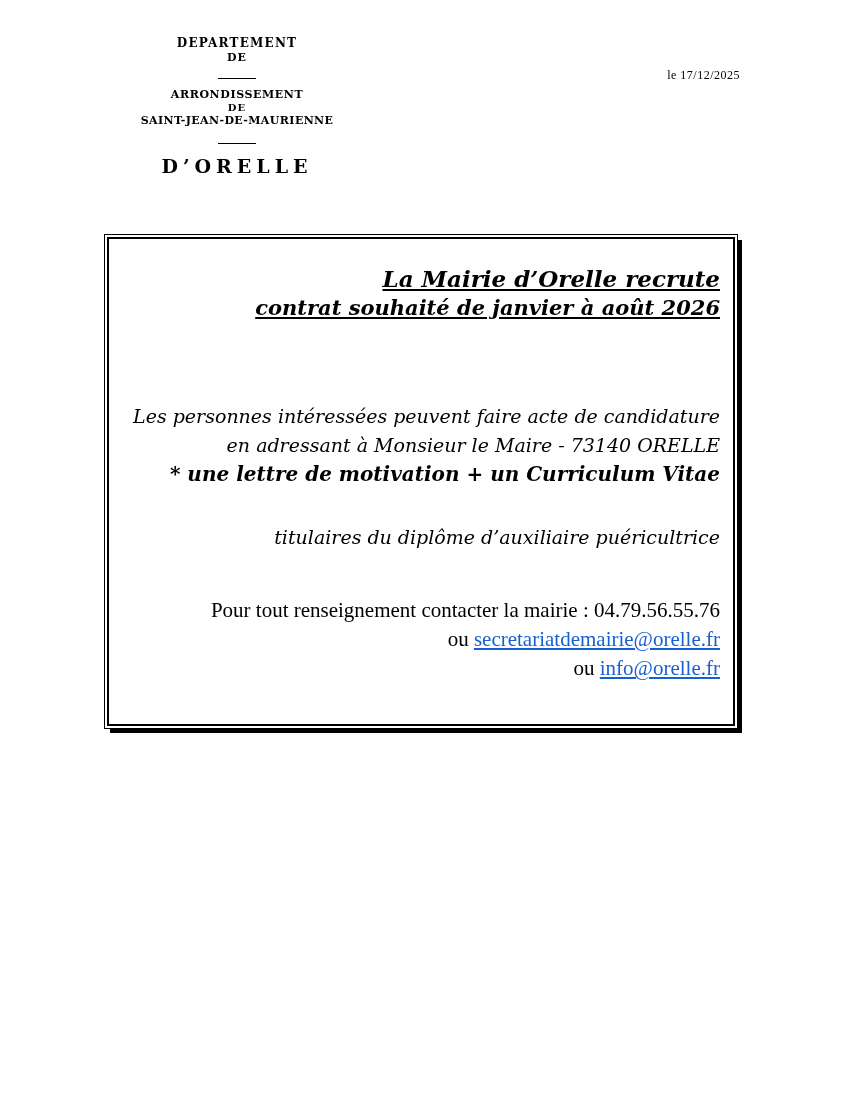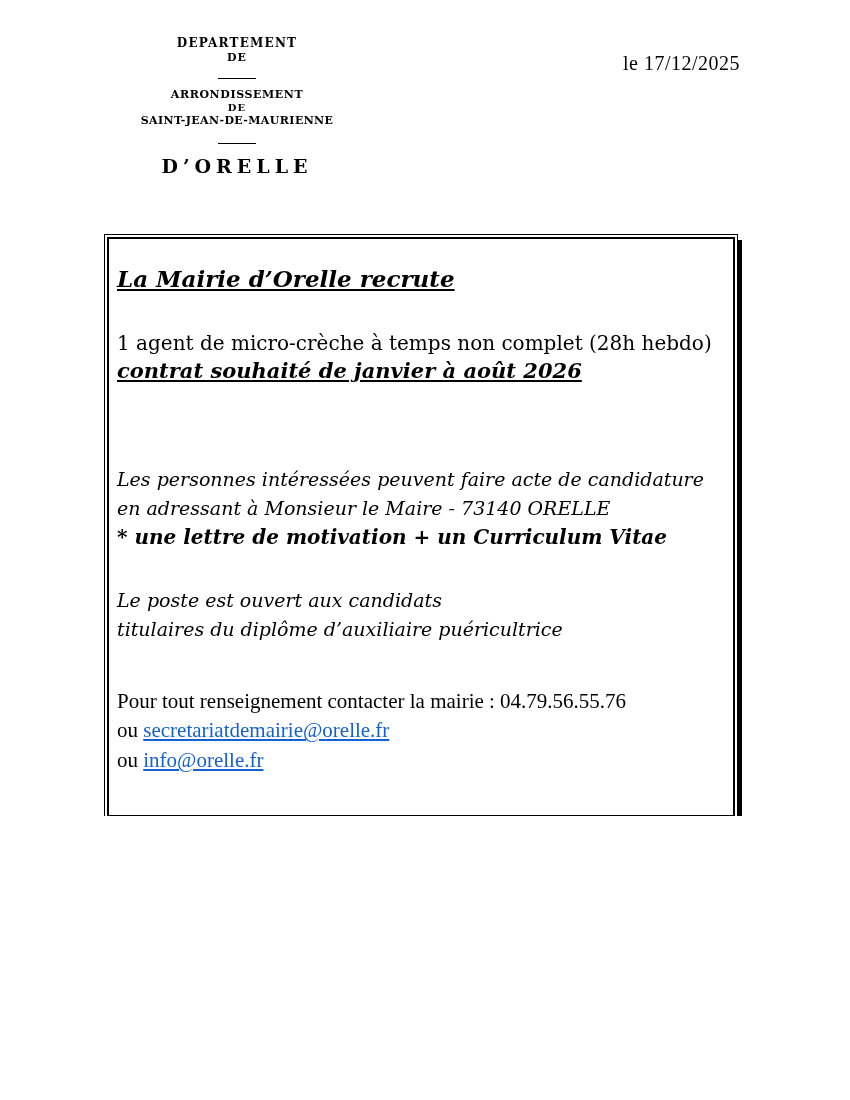--- a/index.html
+++ b/index.html
@@ -36,42 +36,42 @@
   .lh-arr    { font-size: 11px; letter-spacing: 0.6px; }
   .lh-de2    { font-size: 10px; letter-spacing: 1px; }
   .lh-sjdm   { font-size: 11px; letter-spacing: 0.4px; }
   .lh-rule2  { margin: 15px auto 11px auto; }
   .lh-mairie { font-size: 14px; letter-spacing: 1.5px; }
   .lh-orelle { font-size: 19px; letter-spacing: 5px; margin-top: 3px; }
 
   
   .doc-date {
     position: absolute;
-    top: 52px;
+    top: 68px;
     right: 110px;
     font-family: "Liberation Serif", serif;
-    font-size: 20px;
+    font-size: 12px;
     letter-spacing: 0.5px;
   }
 
   
   .notice-outer {
     position: absolute;
     left: 104px;
     top: 234px;
     width: 634px;
     border: 1px solid #000;
     padding: 2px;
     box-shadow: 5px 5px 0 -1px #000;
     background: #ffffff;
   }
   .notice-inner {
     border: 2px solid #000;
     padding: 26px 13px 40px 8px;
-    text-align: left;
+    text-align: right;
   }
 
   .title1 {
     font-size: 23px;
     font-weight: bold;
     font-style: italic;
     text-decoration: underline;
     line-height: 1.25;
   }
   .title2 {
@@ -124,31 +124,29 @@
     <div class="lh-orelle">D’ORELLE</div>
   </div>
 
   <div class="doc-date">le 17/12/2025</div>
 
   <div class="notice-outer">
     <div class="notice-inner">
 
       <div class="title1">La Mairie d’Orelle recrute</div>
 
-      <div class="position-line">1 agent de micro-crèche à temps non complet (28h hebdo)</div>
       <div class="contract-line">contrat souhaité de janvier à août 2026</div>
 
       <div class="apply-block">
         <div class="apply-l1">Les personnes intéressées peuvent faire acte de candidature</div>
         <div class="apply-l2">en adressant à Monsieur le Maire - 73140 ORELLE</div>
         <div class="apply-l3">* une lettre de motivation + un Curriculum Vitae</div>
       </div>
 
       <div class="elig-block">
-        <div>Le poste est ouvert aux candidats</div>
         <div>titulaires du diplôme d’auxiliaire puéricultrice</div>
       </div>
 
       <div class="contact-block">
         <div>Pour tout renseignement contacter la mairie : 04.79.56.55.76</div>
         <div><span>ou </span><a class="email-link">secretariatdemairie@orelle.fr</a></div>
         <div><span>ou </span><a class="email-link">info@orelle.fr</a></div>
       </div>
 
     </div>

